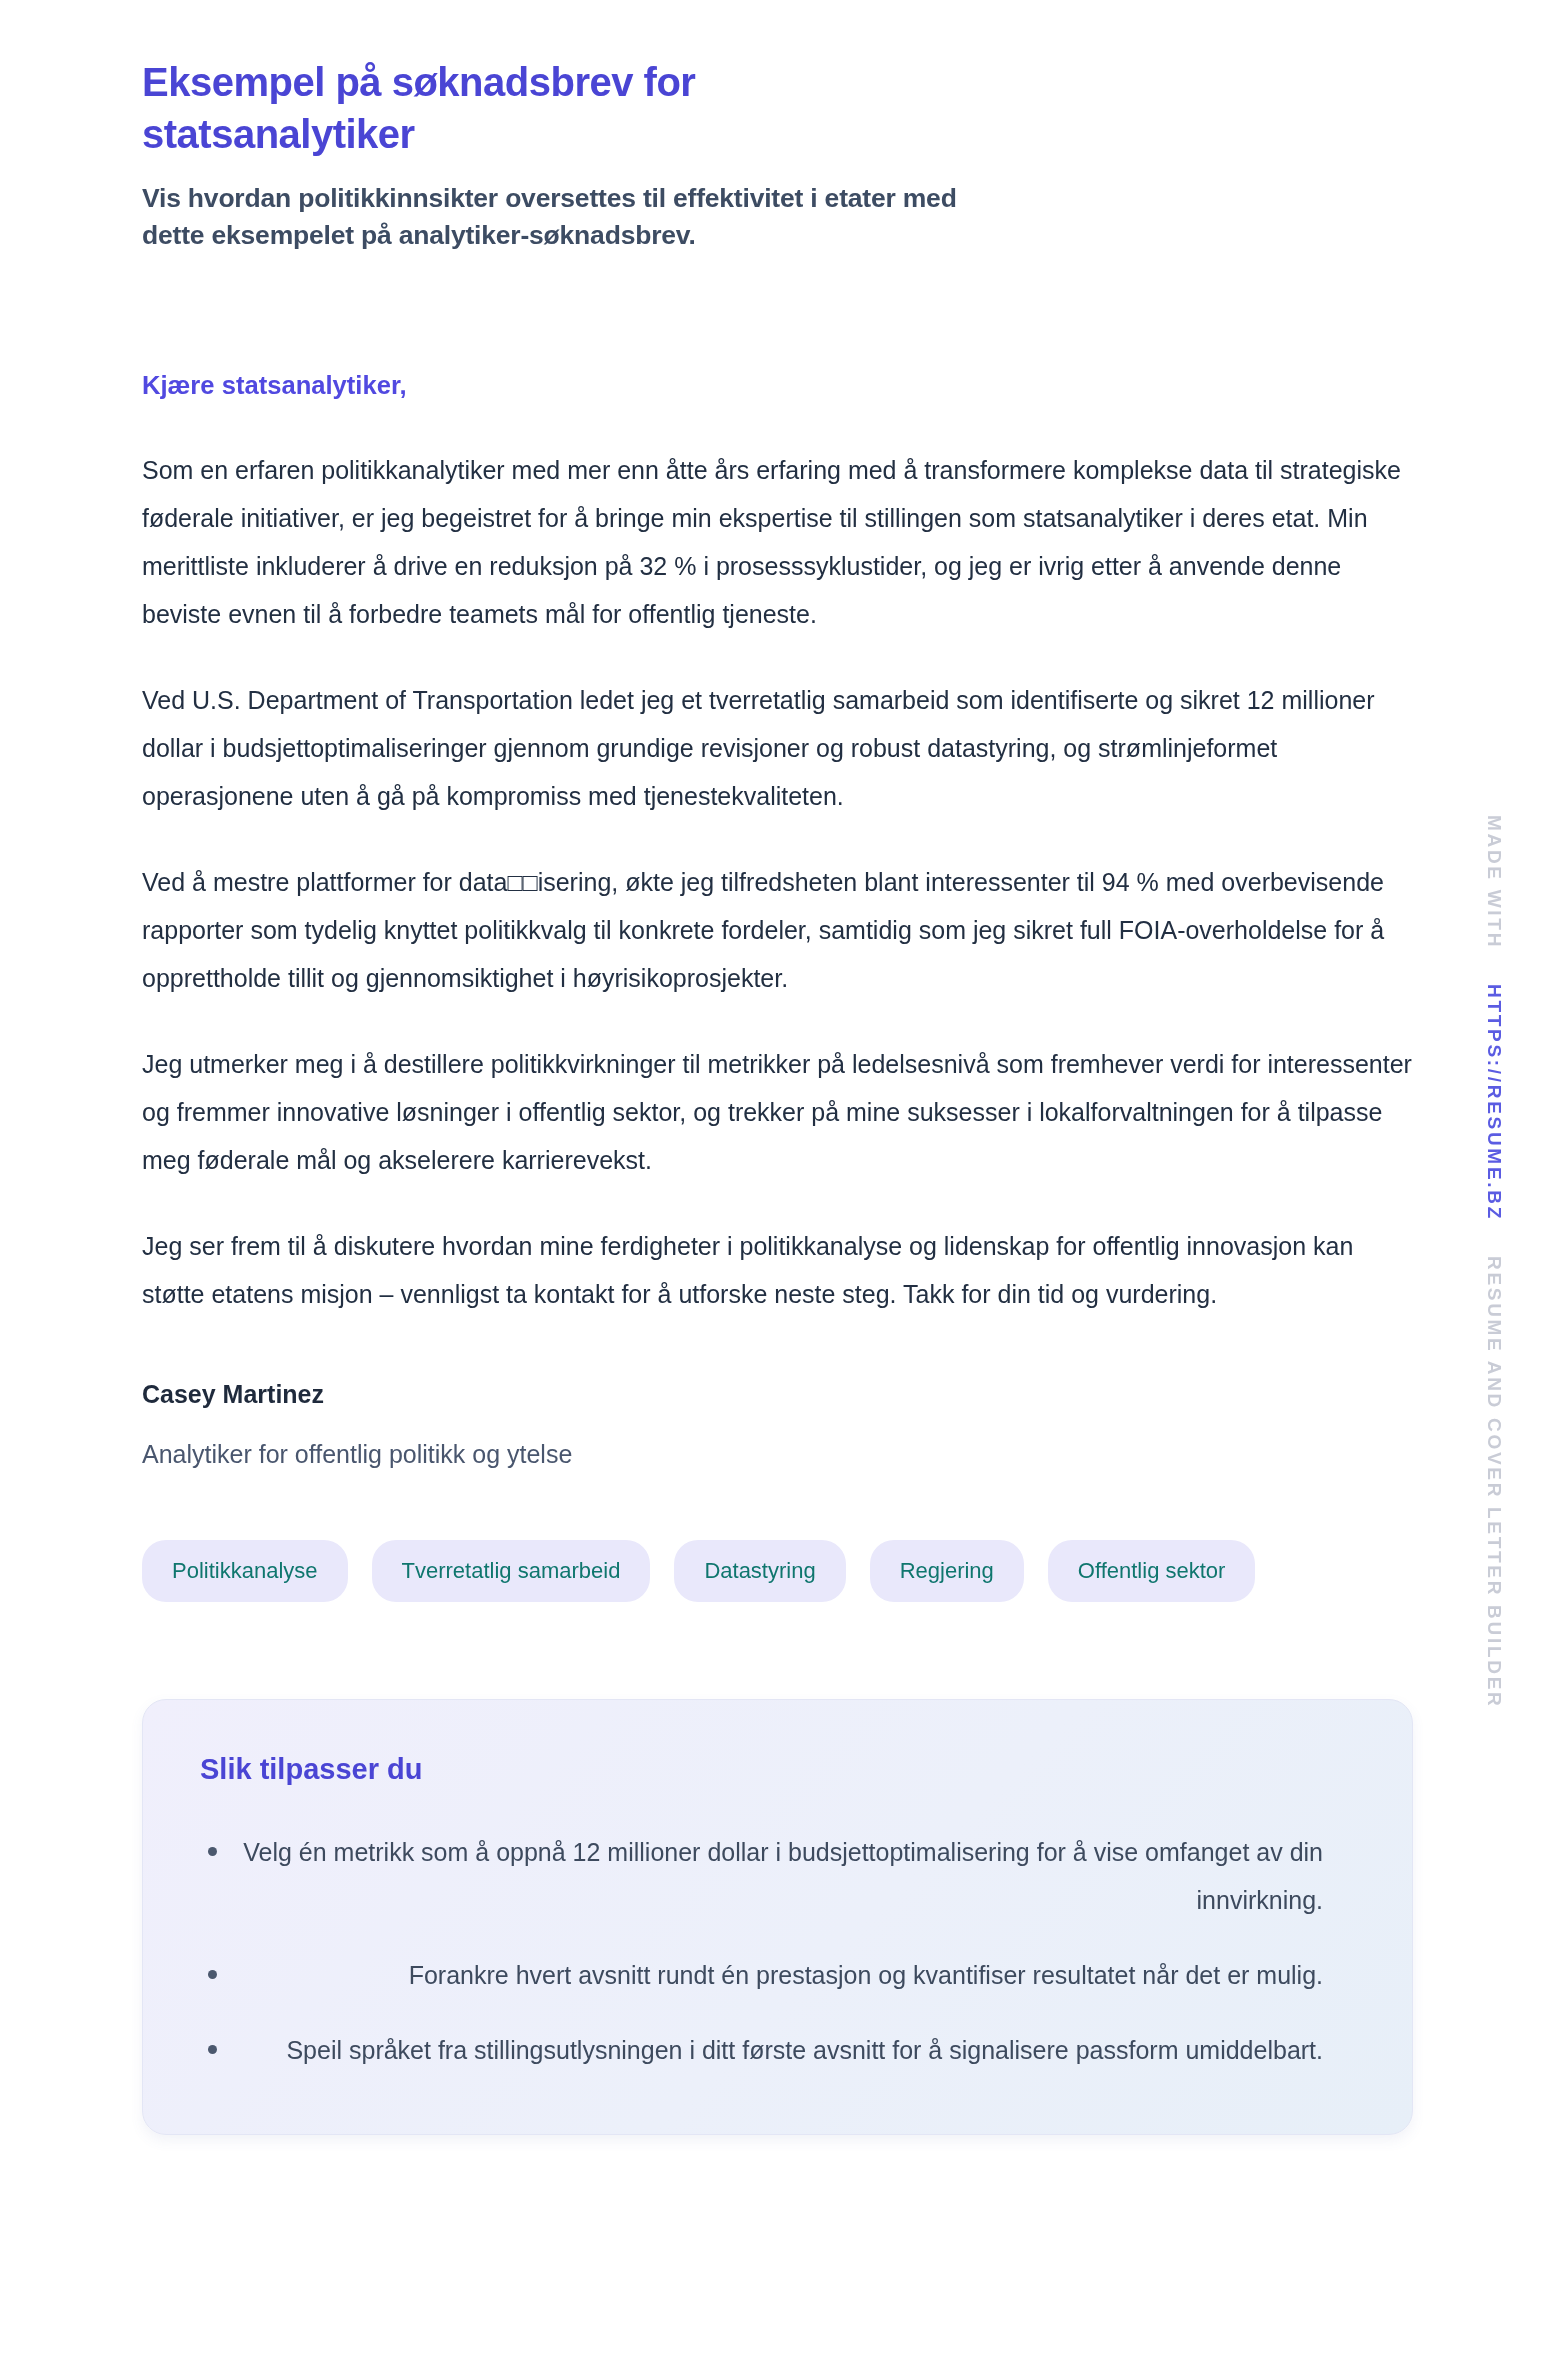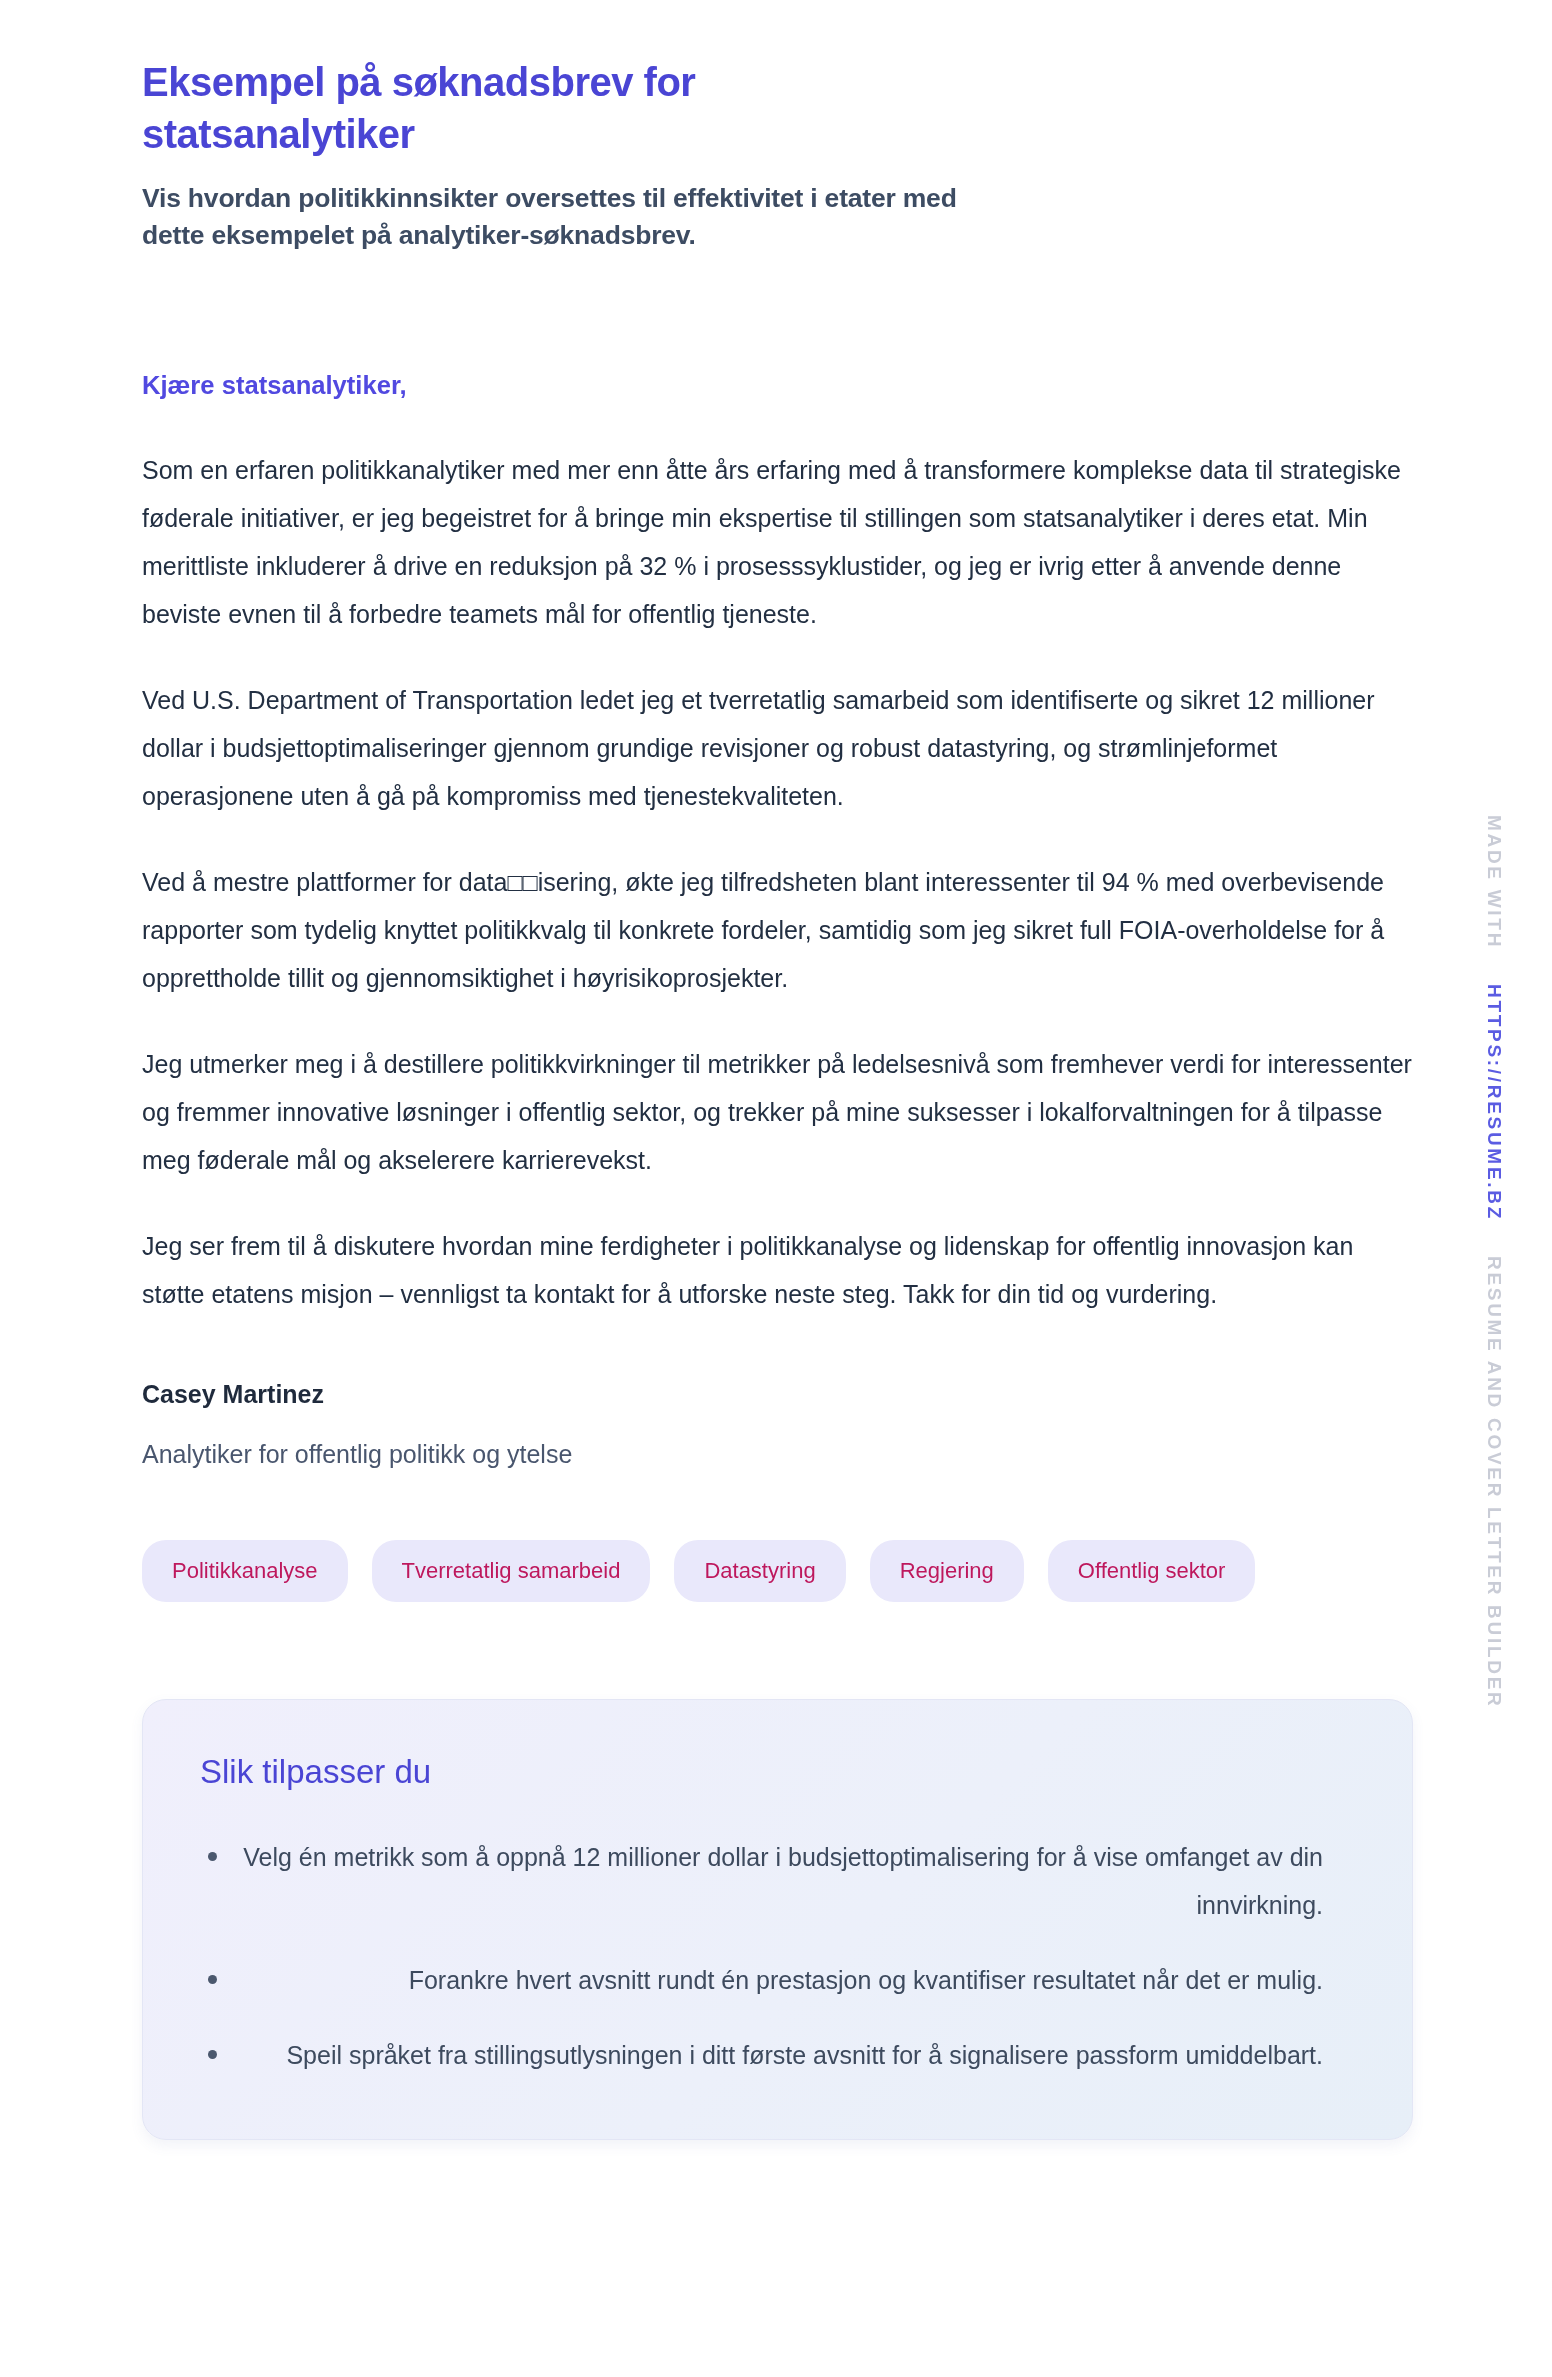--- a/index.html
+++ b/index.html
@@ -80,41 +80,41 @@
 
   
   .tags {
     margin-top: 71px;
     display: flex;
     flex-wrap: wrap;
     gap: 24px;
   }
   .tag {
     background: #e9e8fb;
-    color: #be185d;
+    color: #0f766e;
     font-size: 22px;
     padding: 18px 30px;
     border-radius: 24px;
     white-space: nowrap;
   }
 
   
   .tips-box {
     margin-top: 97px;
     width: 1271px;
     border-radius: 24px;
     background: linear-gradient(135deg, #f0effc 0%, #ecf0fa 55%, #e7eff8 100%);
     border: 0.9px solid #e3e6f5;
     box-shadow: 0 5.5px 12.8px rgba(90, 100, 160, 0.08);
     padding: 53px 57px 60px 57px;
   }
   .tips-title {
     color: #4a45d4;
-    font-size: 33px;
-    font-weight: normal;
+    font-size: 29px;
+    font-weight: bold;
   }
   .tips-list {
     list-style: none;
     margin-top: 42px;
     text-align: right;
   }
   .tips-list li {
     position: relative;
     padding-left: 41px;
     color: #3d4a5e;

